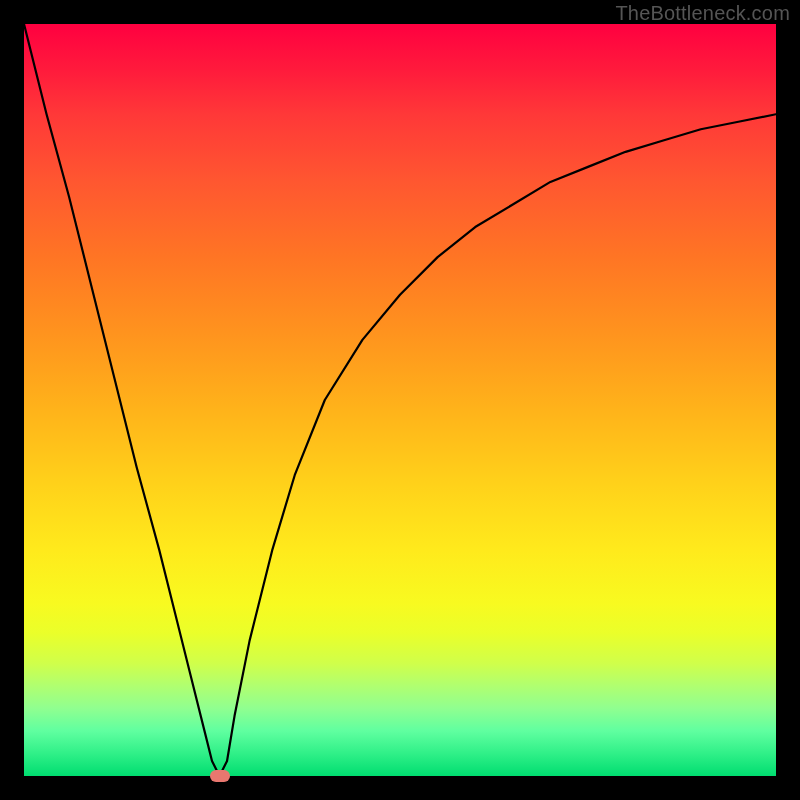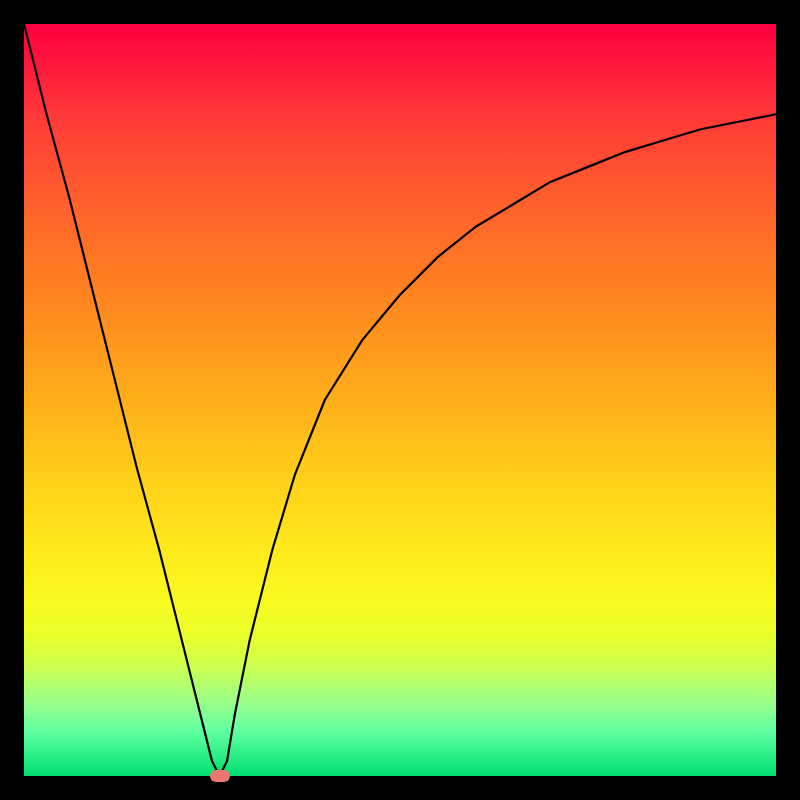--- a/index.html
+++ b/index.html
@@ -66,19 +66,20 @@
     height: 12px;
     border-radius: 6px / 6px;
     background: #e9776f;
     transform: translate(-50%, -50%);
   }
 </style>
 </head>
 <body>
 
 <div class="outer">
+  <div class="watermark">TheBottleneck.com</div>
   <div class="plot-area">
     <svg class="curve" viewBox="0 0 752 752" preserveAspectRatio="none">
       <path id="curve-path" fill="none" stroke="#000" stroke-width="2.2" stroke-linejoin="round" stroke-linecap="round" d="M0.00 0.00 L22.56 90.24 L45.12 172.96 L67.68 263.20 L90.24 353.44 L112.80 443.68 L135.36 526.40 L150.40 586.56 L165.44 646.72 L180.48 706.88 L188.00 736.96 L195.52 752.00 L203.04 736.96 L210.56 691.84 L225.60 616.64 L248.16 526.40 L270.72 451.20 L300.80 376.00 L338.40 315.84 L376.00 270.72 L413.60 233.12 L451.20 203.04 L488.80 180.48 L526.40 157.92 L564.00 142.88 L601.60 127.84 L639.20 116.56 L676.80 105.28 L714.40 97.76 L752.00 90.24"></path>
     </svg>
     <div id="marker" class="marker" style="left: 195.52px; top: 752px;"></div>
   </div>
 </div>
 
 </body></html>

